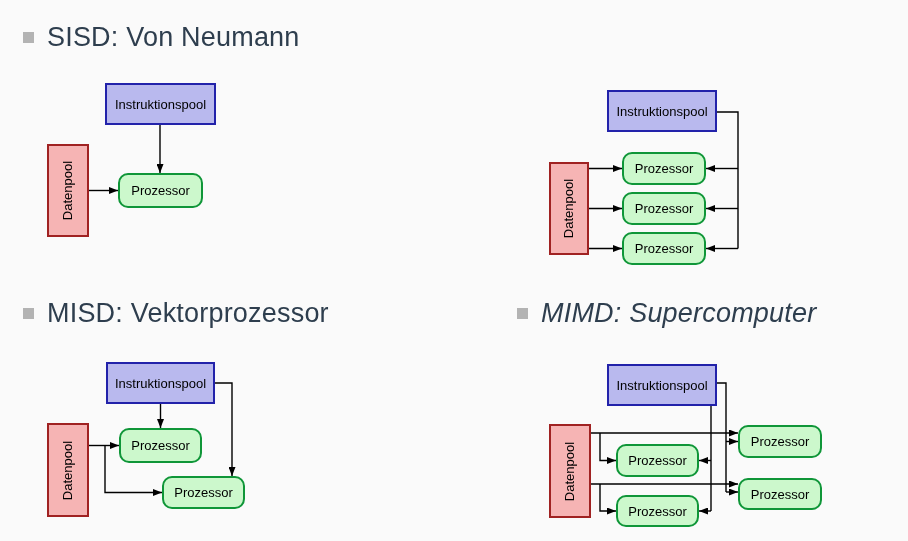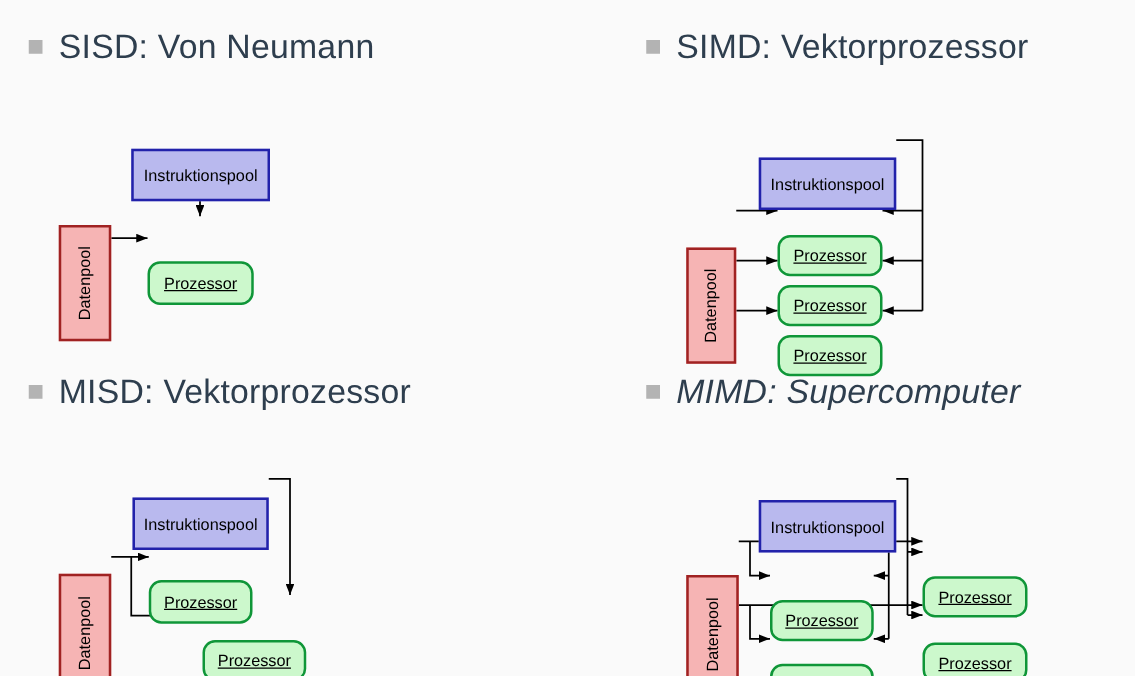--- a/index.html
+++ b/index.html
@@ -43,39 +43,37 @@
   }
   .box {
     position: absolute;
     box-sizing: border-box;
     display: flex;
     align-items: center;
     justify-content: center;
     font-size: 13px;
     color: #000;
     text-align: center;
-    margin-top: 36px;
   }
   .ibox {
     background: var(--instruction-fill, #b9b9ee);
     border: 2.5px solid var(--instruction-border, #2222aa);
   }
   .dbox {
     background: var(--data-fill, #f6b4b4);
     border: 2.5px solid var(--data-border, #a02222);
   }
   .dbox span {
     transform: rotate(-90deg);
     white-space: nowrap;
   }
   .pbox {
     background: var(--processor-fill, #ccf8cc);
     border: 2.5px solid var(--processor-border, #0f9638);
     border-radius: 10px;
-    text-decoration: underline;
   }
   svg#wires {
     position: absolute;
     inset: 0;
     pointer-events: none;
   }
   svg#wires line, svg#wires polyline {
     stroke: var(--line, #000);
     stroke-width: 1.4;
     fill: none;
@@ -85,24 +83,20 @@
   }
 </style>
 </head>
 <body>
 
 <div id="slide">
 
   <div class="heading" style="left:23px; top:22px;">
     <div class="bullet"></div>
     <div class="heading-text">SISD: Von Neumann</div>
-  </div>
-  <div class="heading" style="left:517px; top:22px;">
-    <div class="bullet"></div>
-    <div class="heading-text">SIMD: Vektorprozessor</div>
   </div>
   <div class="heading" style="left:23px; top:298px;">
     <div class="bullet"></div>
     <div class="heading-text">MISD: Vektorprozessor</div>
   </div>
   <div class="heading" style="left:517px; top:298px;font-style:italic;">
     <div class="bullet"></div>
     <div class="heading-text">MIMD: Supercomputer</div>
   </div>
 

